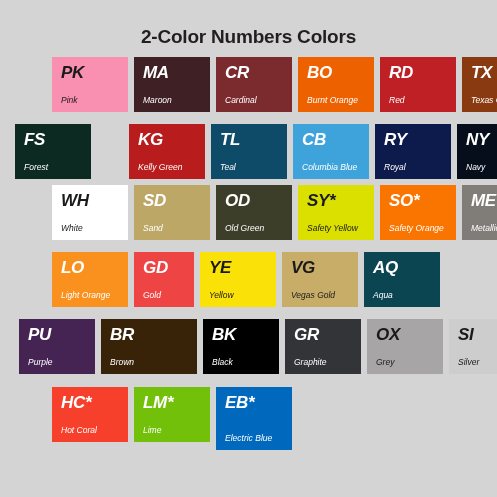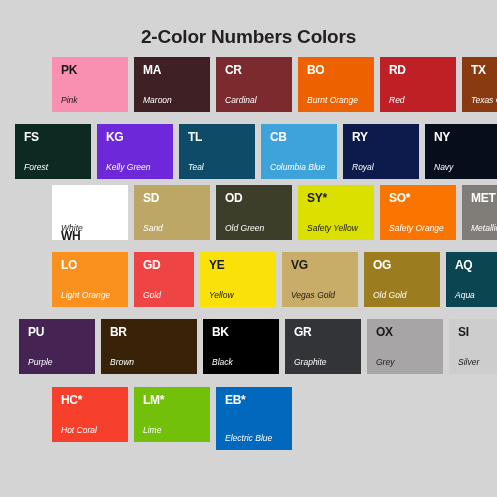--- a/index.html
+++ b/index.html
@@ -37,22 +37,23 @@
   }
   .swatch {
     position: relative;
     box-sizing: border-box;
     overflow: hidden;
   }
   .swatch-abbr {
     position: absolute;
     left: 9px;
     top: 7px;
-    font-size: 12px;
+    font-size: 17px;
     font-weight: bold;
+    font-style: italic;
     letter-spacing: -0.3px;
     line-height: 1;
     white-space: nowrap;
     font-family: "Liberation Sans", sans-serif;
   }
   .swatch-name {
     position: absolute;
     left: 9px;
     bottom: 8px;
     font-size: 8.5px;
@@ -94,21 +95,21 @@
         <div class="swatch" style="width: 76px; height: 55px; background: rgb(138, 58, 16);">
           <div class="swatch-abbr" style="color: rgb(255, 255, 255);">TX</div>
           <div class="swatch-name" style="color: rgb(255, 255, 255);">Texas Orange</div>
         </div>
       </div>
       <div class="swatch-row" style="left: 15px; top: 124px; gap: 6px;">
         <div class="swatch" style="width: 76px; height: 55px; background: rgb(12, 42, 34);">
           <div class="swatch-abbr" style="color: rgb(255, 255, 255);">FS</div>
           <div class="swatch-name" style="color: rgb(255, 255, 255);">Forest</div>
         </div>
-        <div class="swatch" style="width: 76px; height: 55px; background: #6d28d9;">
+        <div class="swatch" style="width: 76px; height: 55px; background: #b91c1c; margin-left: 32px;">
           <div class="swatch-abbr" style="color: rgb(255, 255, 255);">KG</div>
           <div class="swatch-name" style="color: rgb(255, 255, 255);">Kelly Green</div>
         </div>
         <div class="swatch" style="width: 76px; height: 55px; background: rgb(13, 75, 105);">
           <div class="swatch-abbr" style="color: rgb(255, 255, 255);">TL</div>
           <div class="swatch-name" style="color: rgb(255, 255, 255);">Teal</div>
         </div>
         <div class="swatch" style="width: 76px; height: 55px; background: rgb(63, 163, 219);">
           <div class="swatch-abbr" style="color: rgb(255, 255, 255);">CB</div>
           <div class="swatch-name" style="color: rgb(255, 255, 255);">Columbia Blue</div>
@@ -117,21 +118,21 @@
           <div class="swatch-abbr" style="color: rgb(255, 255, 255);">RY</div>
           <div class="swatch-name" style="color: rgb(255, 255, 255);">Royal</div>
         </div>
         <div class="swatch" style="width: 76px; height: 55px; background: rgb(6, 14, 28);">
           <div class="swatch-abbr" style="color: rgb(255, 255, 255);">NY</div>
           <div class="swatch-name" style="color: rgb(255, 255, 255);">Navy</div>
         </div>
       </div>
       <div class="swatch-row" style="left: 52px; top: 185px; gap: 6px;">
         <div class="swatch" style="width: 76px; height: 55px; background: rgb(255, 255, 255);">
-          <div class="swatch-abbr" style="color: rgb(26, 26, 26); margin-top: 38px;">WH</div>
+          <div class="swatch-abbr" style="color: rgb(26, 26, 26);">WH</div>
           <div class="swatch-name" style="color: rgb(26, 26, 26);">White</div>
         </div>
         <div class="swatch" style="width: 76px; height: 55px; background: rgb(188, 167, 103);">
           <div class="swatch-abbr" style="color: rgb(255, 255, 255);">SD</div>
           <div class="swatch-name" style="color: rgb(255, 255, 255);">Sand</div>
         </div>
         <div class="swatch" style="width: 76px; height: 55px; background: rgb(60, 62, 42);">
           <div class="swatch-abbr" style="color: rgb(255, 255, 255);">OD</div>
           <div class="swatch-name" style="color: rgb(255, 255, 255);">Old Green</div>
         </div>
@@ -158,24 +159,20 @@
           <div class="swatch-name" style="color: rgb(255, 255, 255);">Gold</div>
         </div>
         <div class="swatch" style="width: 76px; height: 55px; background: rgb(250, 226, 9);">
           <div class="swatch-abbr" style="color: rgb(26, 26, 26);">YE</div>
           <div class="swatch-name" style="color: rgb(26, 26, 26);">Yellow</div>
         </div>
         <div class="swatch" style="width: 76px; height: 55px; background: rgb(199, 173, 104);">
           <div class="swatch-abbr" style="color: rgb(26, 26, 26);">VG</div>
           <div class="swatch-name" style="color: rgb(26, 26, 26);">Vegas Gold</div>
         </div>
-        <div class="swatch" style="width: 76px; height: 55px; background: rgb(155, 125, 32);">
-          <div class="swatch-abbr" style="color: rgb(255, 255, 255);">OG</div>
-          <div class="swatch-name" style="color: rgb(255, 255, 255);">Old Gold</div>
-        </div>
         <div class="swatch" style="width: 76px; height: 55px; background: rgb(11, 69, 82);">
           <div class="swatch-abbr" style="color: rgb(255, 255, 255);">AQ</div>
           <div class="swatch-name" style="color: rgb(255, 255, 255);">Aqua</div>
         </div>
       </div>
       <div class="swatch-row" style="left: 19px; top: 319px; gap: 6px;">
         <div class="swatch" style="width: 76px; height: 55px; background: rgb(69, 36, 84);">
           <div class="swatch-abbr" style="color: rgb(255, 255, 255);">PU</div>
           <div class="swatch-name" style="color: rgb(255, 255, 255);">Purple</div>
         </div>

